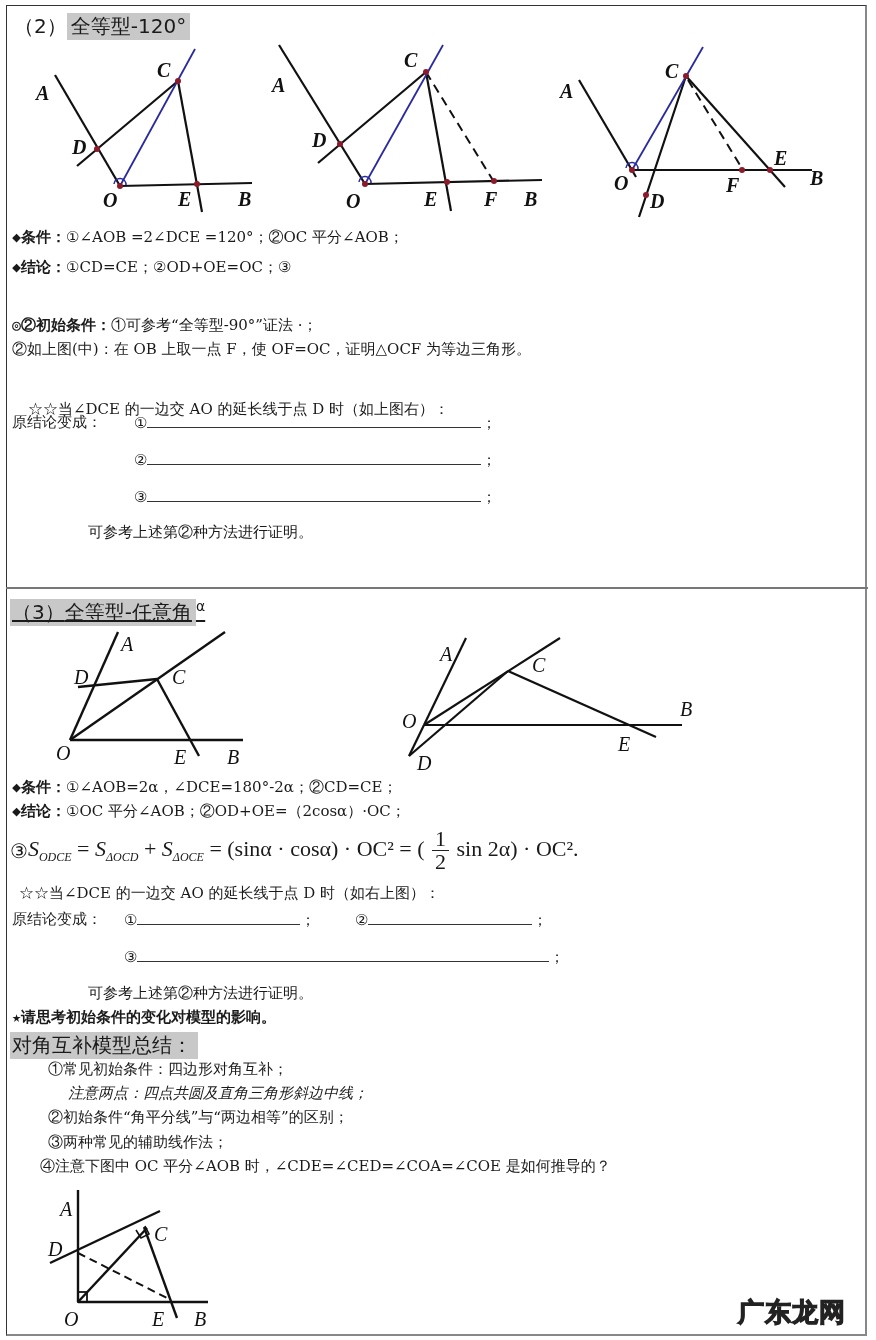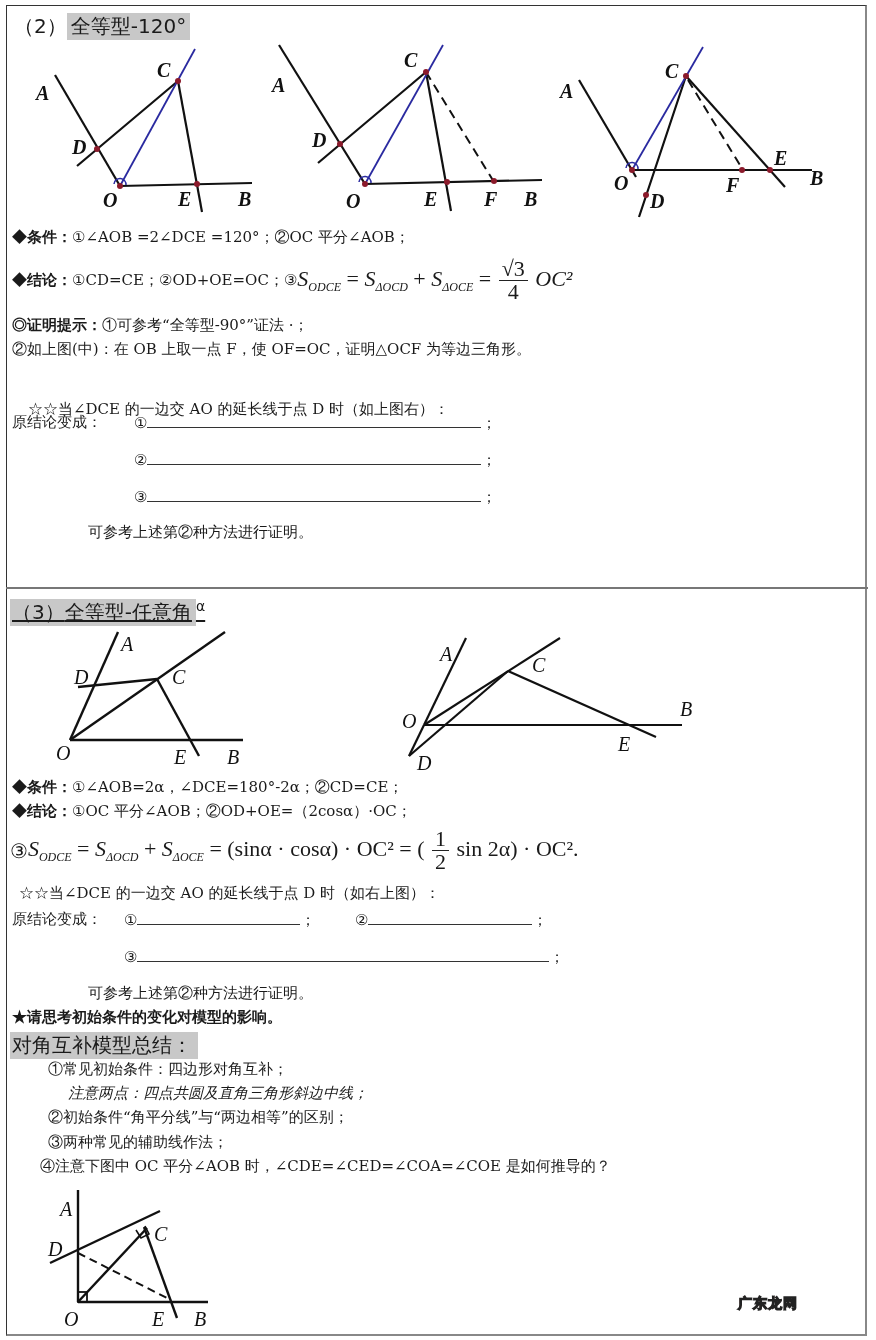--- a/index.html
+++ b/index.html
@@ -5,32 +5,32 @@
   html, body { margin:0; padding:0; background:#fff; }
   body { width:876px; height:1340px; position:relative; overflow:hidden;
          font-family:"DejaVu Serif","Liberation Serif",serif; color:#1a1a1a; }
   .frame { position:absolute; left:6px; top:5px; width:861px; height:1331px;
            border:1px solid #333; border-right:2px solid #888; border-bottom:2px solid #888; box-sizing:border-box; }
   .divider { position:absolute; left:6px; width:862px; top:587px; height:0; border-top:2px solid #777; }
   .abs { position:absolute; white-space:nowrap; }
   .hl { background:#c8c8c8; padding:1px 4px 2px 4px; }
   .h2 { font-size:20px; font-family:"DejaVu Sans","Liberation Sans",sans-serif; font-weight:normal; }
   .txt { font-size:15px; }
-  .bold { font-weight:bold; font-family:Liberation Serif, serif;text-align:right; }
+  .bold { font-weight:bold; font-family:Liberation Mono, monospace;text-align:right; }
   .math { font-family:"Liberation Serif","DejaVu Serif",serif; font-style:italic; font-size:22px; }
   .math sub { font-size:12px; }
   .math .up { font-style:normal; }
   .blank { display:inline-block; border-bottom:1px solid #333; height:14px; vertical-align:baseline; }
   .frac { display:inline-block; vertical-align:middle; text-align:center; font-style:normal; margin:0 2px; }
   .frac > span { display:block; line-height:22px; }
   .frac .num { border-bottom:1px solid #222; padding:0 3px; }
   svg { position:absolute; overflow:visible; }
   svg text { font-family:"Liberation Serif",serif; font-style:italic; font-weight:bold; font-size:20px; fill:#111; }
   svg text.thin { font-weight:normal; }
-  .wm { font-family:"DejaVu Sans","Liberation Sans",sans-serif; font-weight:bold; font-size:14px;
+  .wm { font-family:"DejaVu Sans","Liberation Sans",sans-serif; font-weight:bold; font-size:26px;
         color:#c2410c; -webkit-text-stroke:1.2px #222; letter-spacing:1px; }
 </style>
 </head>
 <body>
 
 <div class="frame"></div>
 <div class="divider"></div>
 
 <div class="abs h2" style="left:14px;top:13px;">
   <span>（2）</span><span class="hl">全等型-120°</span>
@@ -111,32 +111,24 @@
   <text x="260" y="145">B</text>
 </svg>
 
 <div class="abs txt" style="left:12px;top:228px;">
   <span class="bold">◆条件：</span><span>①∠AOB =2∠DCE =120°；②OC 平分∠AOB；</span>
 </div>
 
 <div class="abs txt" style="left:12px;top:258px;display:flex;align-items:center;">
   <span class="bold">◆结论：</span>
   <span>①CD=CE；②OD+OE=OC；③</span>
-  <span class="math">
-    <span>S</span><sub>ODCE</sub>
-    <span class="up"> = </span>S<sub>ΔOCD</sub>
-    <span class="up"> + </span>S<sub>ΔOCE</sub>
-    <span class="up"> = </span>
-    <span class="frac"><span class="num">√3</span><span>4</span></span>
-    <span>OC²</span>
-  </span>
 </div>
 
 <div class="abs txt" style="left:12px;top:316px;">
-  <span class="bold">◎证明提示：</span><span>①可参考“全等型-90°”证法 ·；</span>
+  <span class="bold">◎②初始条件：</span><span>①可参考“全等型-90°”证法 ·；</span>
 </div>
 <div class="abs txt" style="left:12px;top:340px;">②如上图(中)：在 OB 上取一点 F，使 OF=OC，证明△OCF 为等边三角形。</div>
 
 <div class="abs txt" style="left:28px;top:388px;margin-top:12px;">☆☆当∠DCE 的一边交 AO 的延长线于点 D 时（如上图右）：</div>
 
 <div class="abs txt" style="left:12px;top:413px;">原结论变成：</div>
 <div class="abs txt" style="left:134px;top:413px;">
   <span>①</span><span class="blank" style="width:334px;"></span><span>；</span>
 </div>
 <div class="abs txt" style="left:134px;top:450px;">

